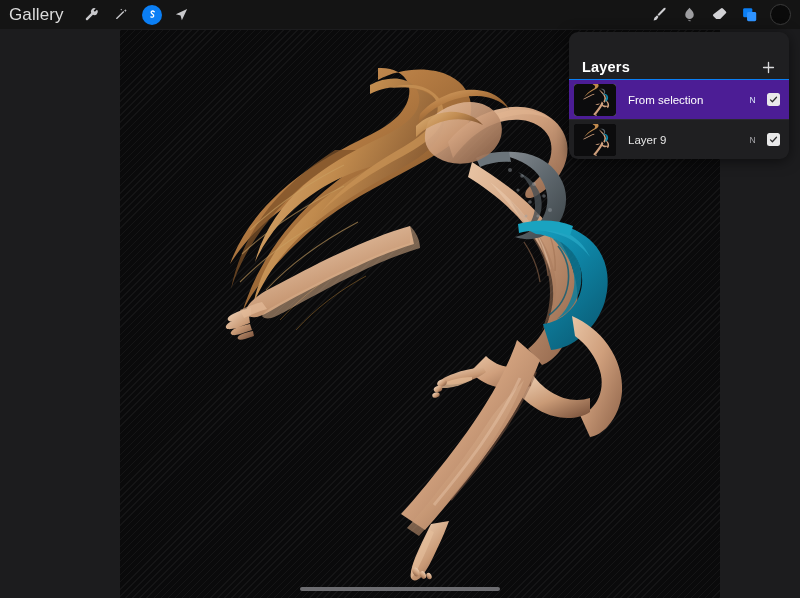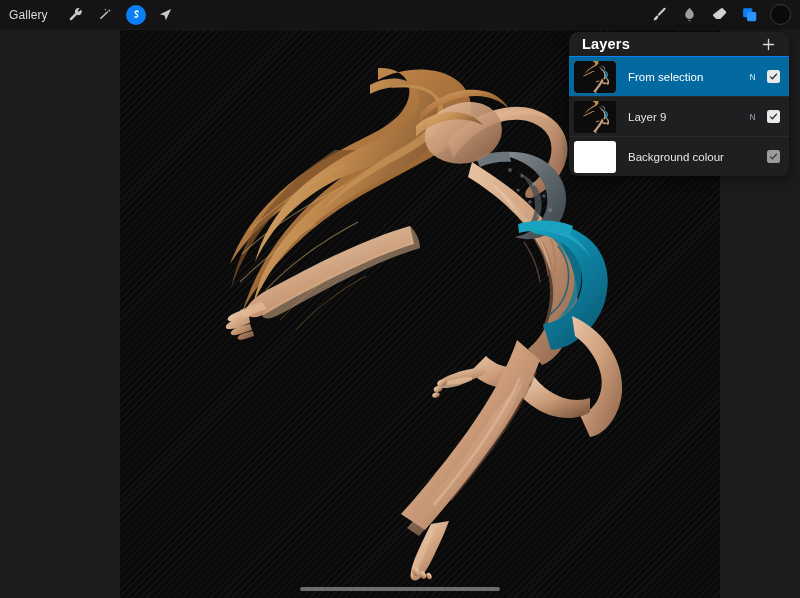--- a/index.html
+++ b/index.html
@@ -11,21 +11,21 @@
   }
 
   
   #topbar{
     position:absolute; left:0; top:0; width:800px; height:29px;
     background:#141414;
     display:flex; align-items:center;
     z-index:40;
   }
   #gallery-btn{
-    font-size:12px; color:#dcdcdc; margin-left:9px;
+    font-size:17px; color:#dcdcdc; margin-left:9px;
     letter-spacing:.1px; cursor:pointer; white-space:nowrap;
   }
   .tb-icon{
     width:30px; height:29px; display:flex; align-items:center; justify-content:center;
     cursor:pointer;
   }
   .tb-icon svg{ display:block; }
   #left-tools{ display:flex; align-items:center; margin-left:13px; }
   #right-tools{ display:flex; align-items:center; margin-left:auto; margin-right:6px; }
   .tool-active-badge{
@@ -86,33 +86,34 @@
   
   #layers-panel{
     position:absolute; right:11px; top:32px; width:220px;
     background:#1f1f21; border-radius:9px;
     overflow:hidden; z-index:50;
     box-shadow:0 2px 14px rgba(0,0,0,.55);
   }
   #layers-head{
     height:24px; display:flex; align-items:center;
     padding:0 11px 0 13px;
+    margin-top:23px;
   }
   #layers-title{ font-size:14.5px; font-weight:bold; color:#fff; letter-spacing:.2px; }
   #add-layer-btn{
     margin-left:auto; width:19px;height:19px;
     display:flex;align-items:center;justify-content:center; cursor:pointer;
   }
   .layer-row{
     height:40px; display:flex; align-items:center;
     padding:0 9px 0 5px;
     border-top:1px solid #2a2a2d;
     cursor:pointer;
   }
-  .layer-row.selected{ background:#0369a1; border-top-color:#0b7ff5; }
+  .layer-row.selected{ background:#4c1d95; border-top-color:#0b7ff5; }
   .layer-thumb{
     width:42px; height:32px; border-radius:3px;
     background:#0c0c0d; overflow:hidden; flex:none;
     position:relative;
   }
   .layer-row.selected .layer-thumb{ box-shadow:0 0 0 2px #ffffff inset; }
   .layer-thumb.white{ background:#ffffff; }
   .layer-name{
     margin-left:12px; font-size:11.5px; color:#e6e6e6;
     flex:1; white-space:nowrap; overflow:hidden;
@@ -437,25 +438,15 @@
     </div>
     <div class="layer-name">Layer 9</div>
     <div class="layer-blend">N</div>
     <div class="layer-check">
       <svg width="9" height="9" viewBox="0 0 24 24" fill="none" stroke="#2c2c2e" stroke-width="3.4" stroke-linecap="round" stroke-linejoin="round">
         <path d="M4 13l5 5L20 6"></path>
       </svg>
     </div>
   </div>
 
-  <div class="layer-row">
-    <div class="layer-thumb white"></div>
-    <div class="layer-name">Background colour</div>
-    <div class="layer-blend"></div>
-    <div class="layer-check dim">
-      <svg width="9" height="9" viewBox="0 0 24 24" fill="none" stroke="#3a3a3c" stroke-width="3.4" stroke-linecap="round" stroke-linejoin="round">
-        <path d="M4 13l5 5L20 6"></path>
-      </svg>
-    </div>
-  </div>
 </div>
 
 <div id="home-indicator"></div>
 
 </body></html>

